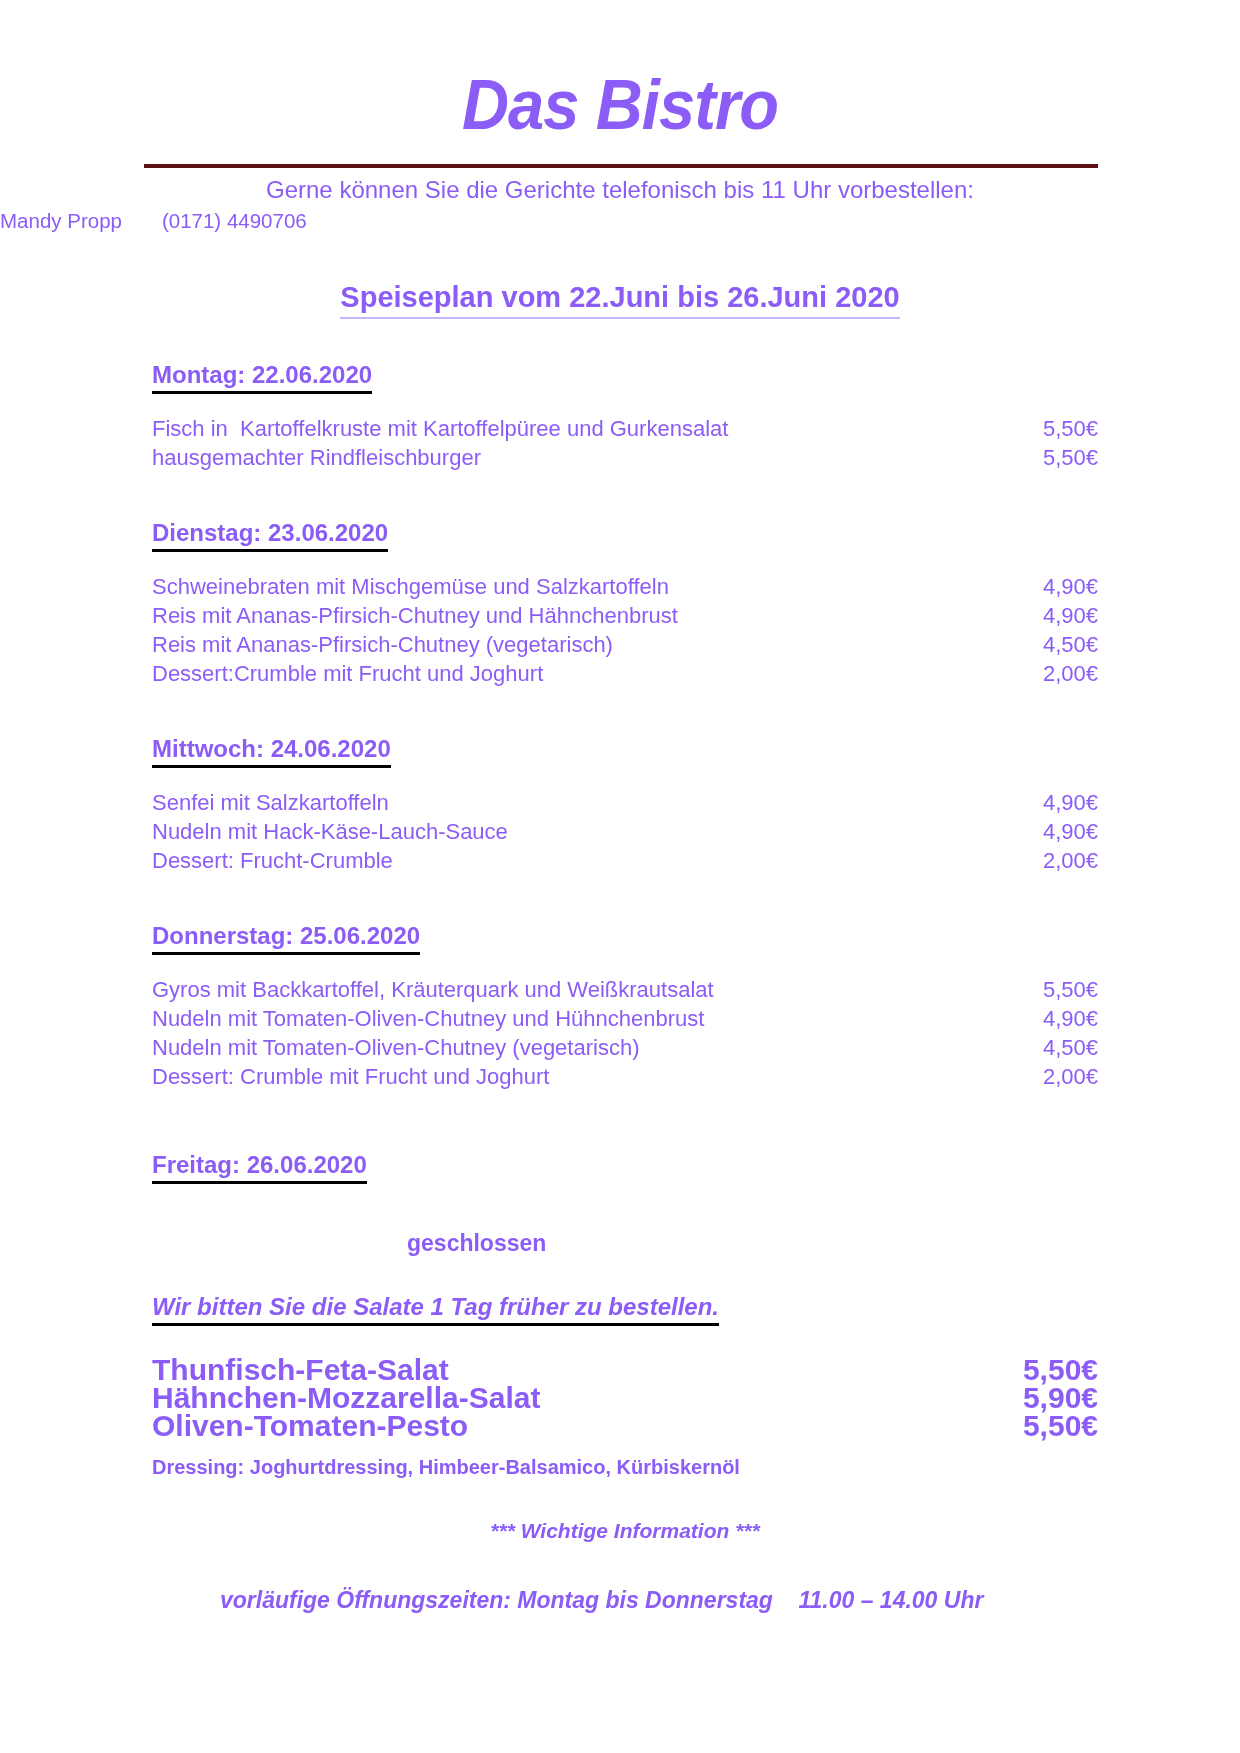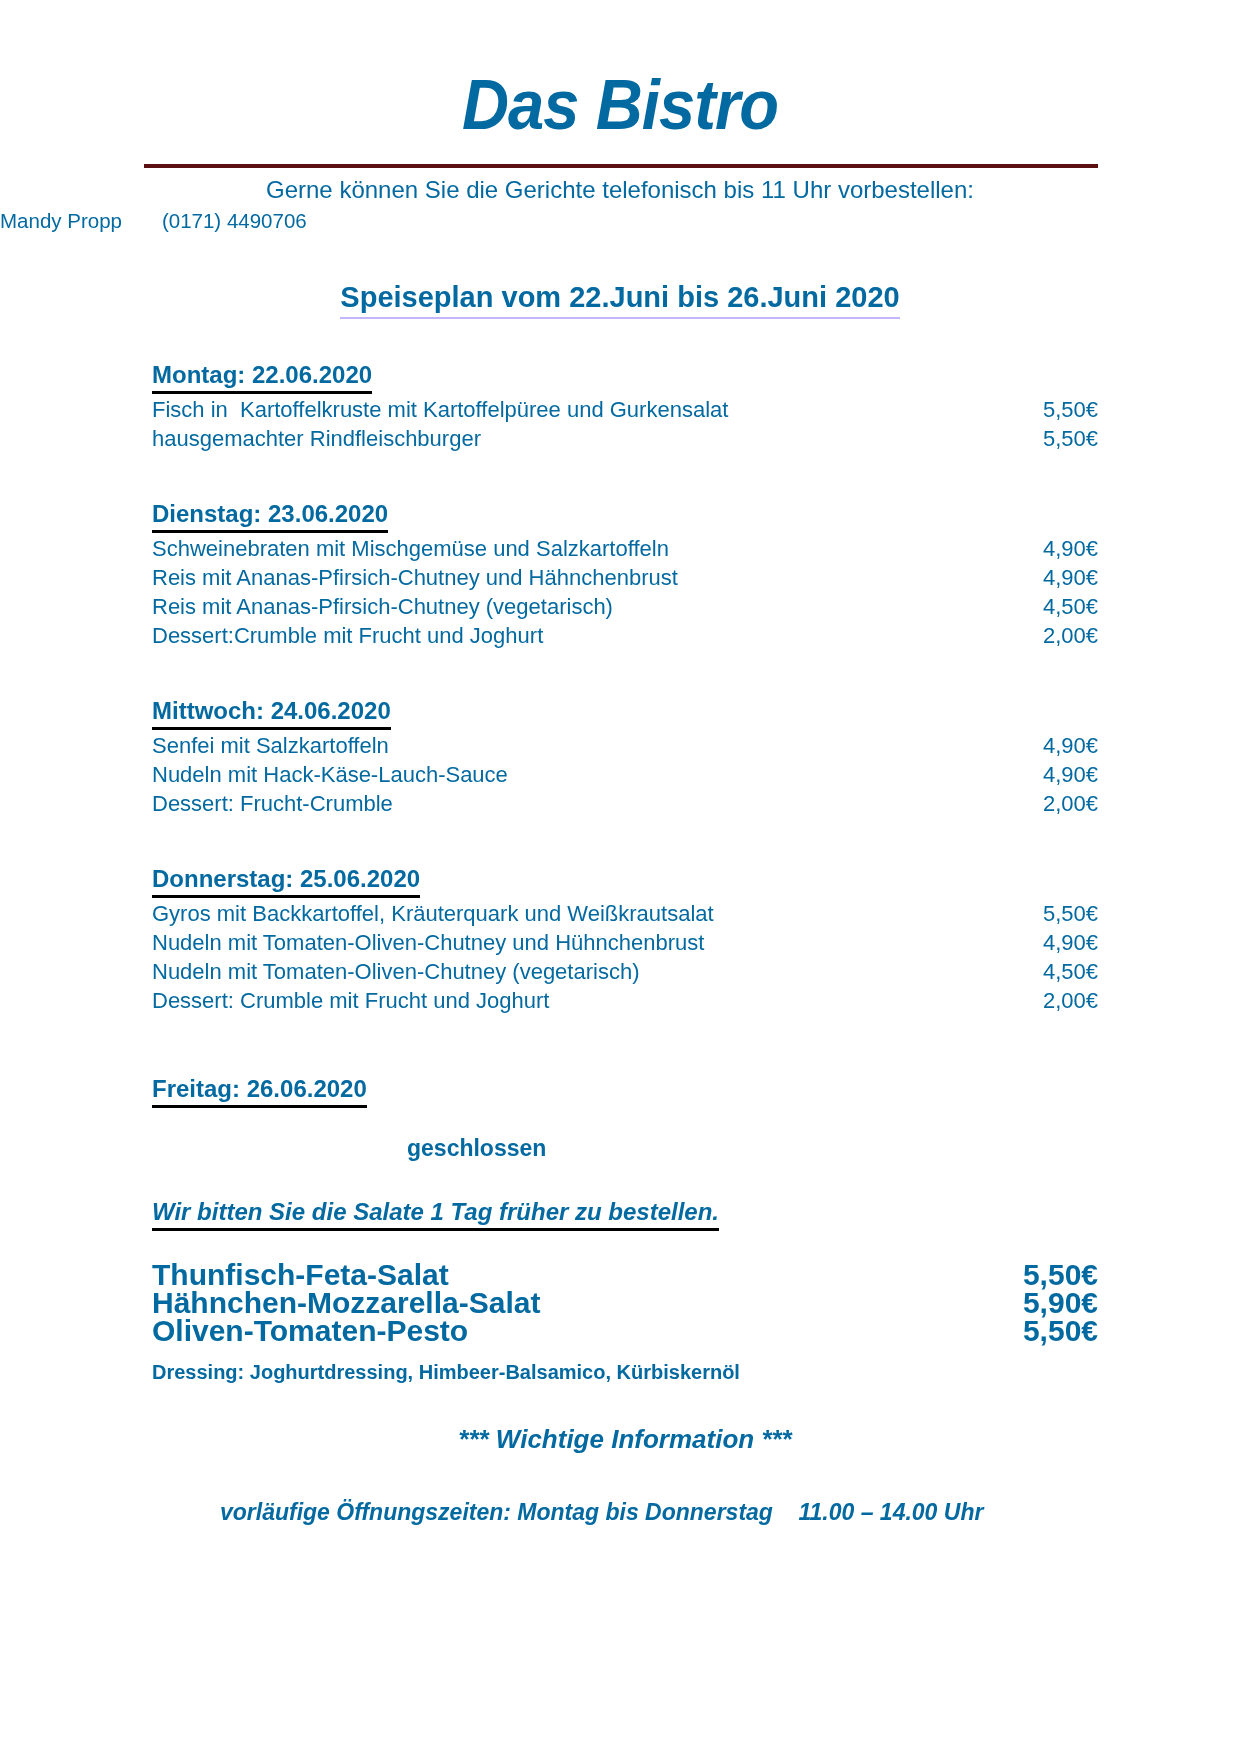--- a/index.html
+++ b/index.html
@@ -1,21 +1,21 @@
 <!DOCTYPE html>
 <html><head>
 <meta charset="utf-8">
 <style>
   html, body { margin: 0; padding: 0; background: #ffffff; }
   .page {
     position: relative;
     width: 1240px;
     height: 1753px;
     background: #ffffff;
-    color: #0369a1;
+    color: #8b5cf6;
     font-family: "Liberation Sans", sans-serif;
     overflow: hidden;
   }
   
   .title-wrap { margin-top: 70px; text-align: center; }
   .doc-title {
     display: inline-block;
     font-size: 70px;
     font-weight: bold;
     font-style: italic;
@@ -56,21 +56,21 @@
   .menu { margin: 42px 142px 0 152px; }
   .day-section { margin-top: 0; }
   .day-section + .day-section { margin-top: 47px; }
   .day-section.friday { margin-top: 60px; }
   .day-heading {
     display: inline-block;
     font-size: 24px;
     font-weight: bold;
     border-bottom: 3px solid #000;
     padding-bottom: 2px;
-    margin-bottom: 1px;
+    margin-bottom: 20px;
     white-space: pre;
   }
   .item-row {
     display: flex;
     justify-content: space-between;
     align-items: baseline;
     font-size: 22px;
     line-height: 29px;
   }
   .item-name { white-space: pre-wrap; }
@@ -99,21 +99,21 @@
   }
   .dressing-note {
     margin-top: 16px;
     font-size: 20px;
     font-weight: bold;
   }
   
   .info-heading {
     margin-top: 40px;
     text-align: center;
-    font-size: 26px;
+    font-size: 21px;
     font-weight: bold;
     font-style: italic;
     white-space: pre;
   }
   .opening-hours {
     margin: 44px 0 0 68px;
     font-size: 23px;
     font-weight: bold;
     font-style: italic;
     white-space: pre-wrap;

